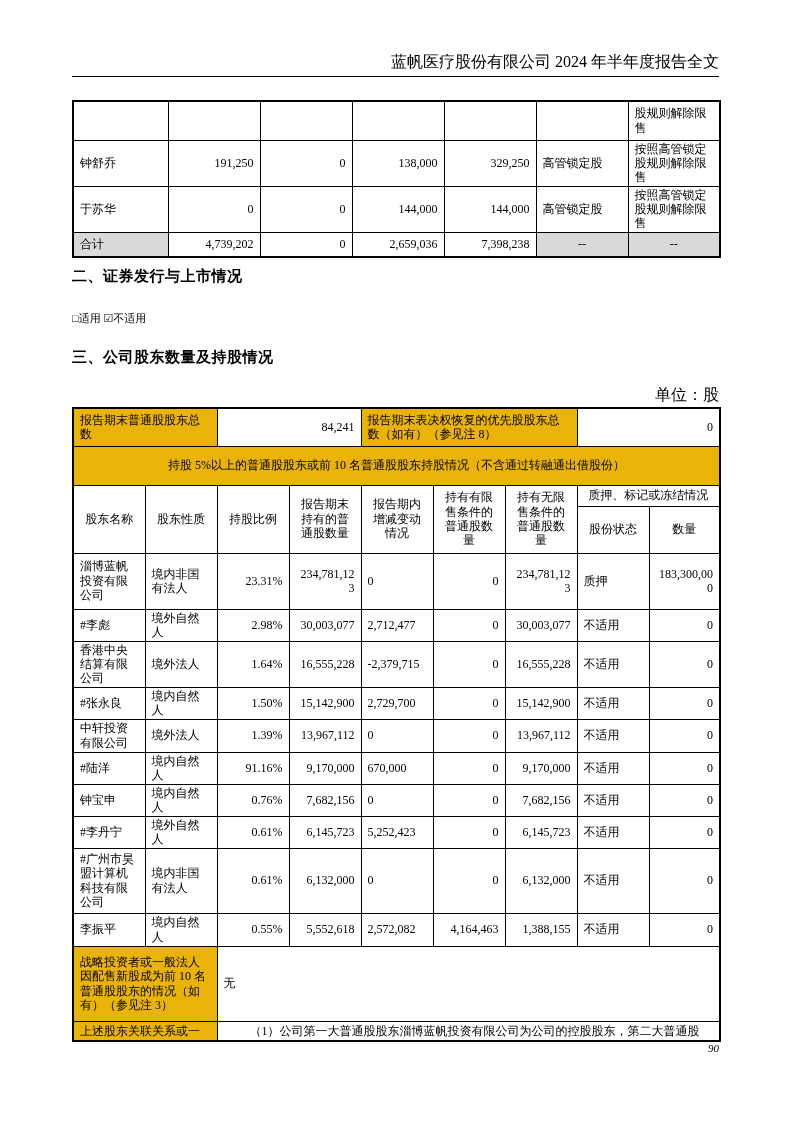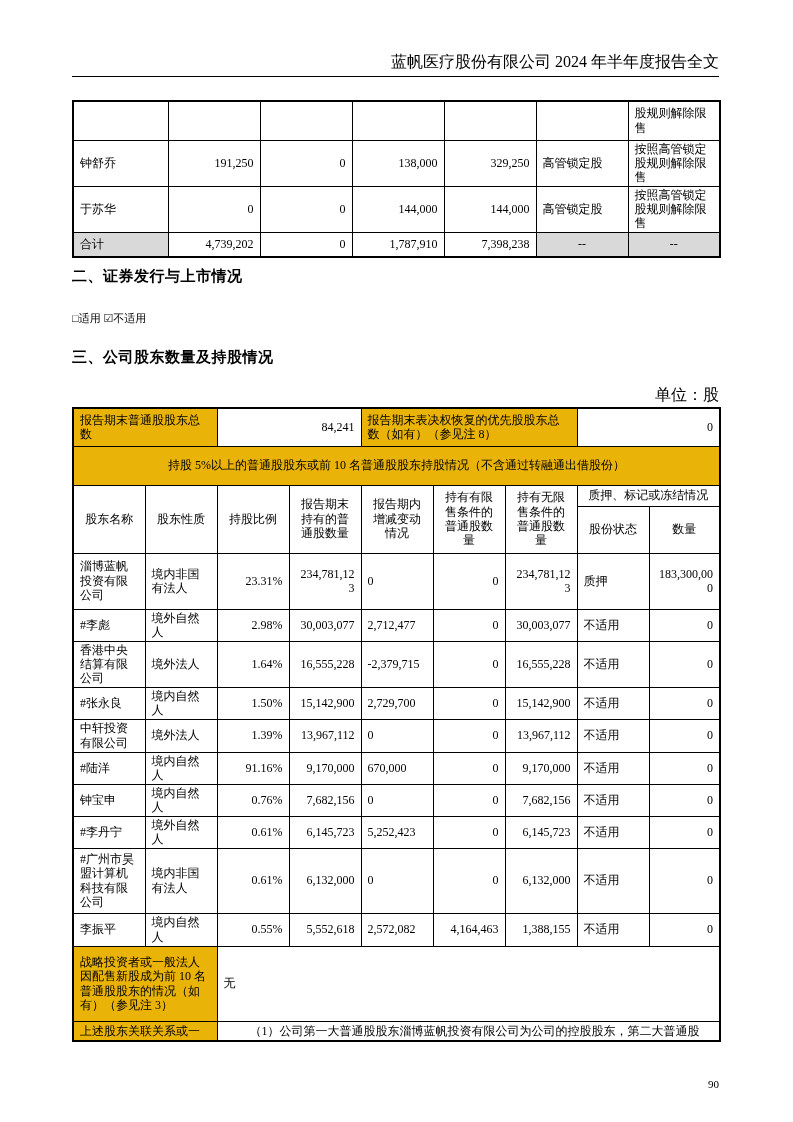--- a/index.html
+++ b/index.html
@@ -39,22 +39,22 @@
   .holders-table .data td:nth-child(2),
   .holders-table .data td:nth-child(5),
   .holders-table .data td:nth-child(8) { text-align:left; }
   .holders-table .data td:nth-child(3),
   .holders-table .data td:nth-child(4),
   .holders-table .data td:nth-child(6),
   .holders-table .data td:nth-child(7),
   .holders-table .data td:nth-child(9) { text-align:right; }
   .indent { text-indent:26px; }
   .page-number {
-    position:absolute; left:72px; top:1078px; width:647px;
-    text-align:right; font-size:11px;
+    position:absolute; left:72px; top:1042px; width:647px;
+    text-align:right; font-size:11px;font-style:italic;
   }
 </style>
 </head>
 <body>
 
 <div class="page">
 
   <div class="doc-header">蓝帆医疗股份有限公司 2024 年半年度报告全文</div>
 
   <table class="restricted-table">
@@ -92,21 +92,21 @@
       <td class="num">0</td>
       <td class="num">144,000</td>
       <td class="num">144,000</td>
       <td class="txt">高管锁定股</td>
       <td class="txt">按照高管锁定股规则解除限售</td>
     </tr>
     <tr style="height:25px" class="total">
       <td>合计</td>
       <td class="num">4,739,202</td>
       <td class="num">0</td>
-      <td class="num">1,787,910</td>
+      <td class="num">2,659,036</td>
       <td class="num">7,398,238</td>
       <td class="dash">--</td>
       <td class="dash">--</td>
     </tr>
   </tbody>
     </table>
 
   <div class="h2" style="top:267px">二、证券发行与上市情况</div>
   <div class="plain-line" style="top:311px">□适用 ☑不适用</div>
   <div class="h2" style="top:348px">三、公司股东数量及持股情况</div>

